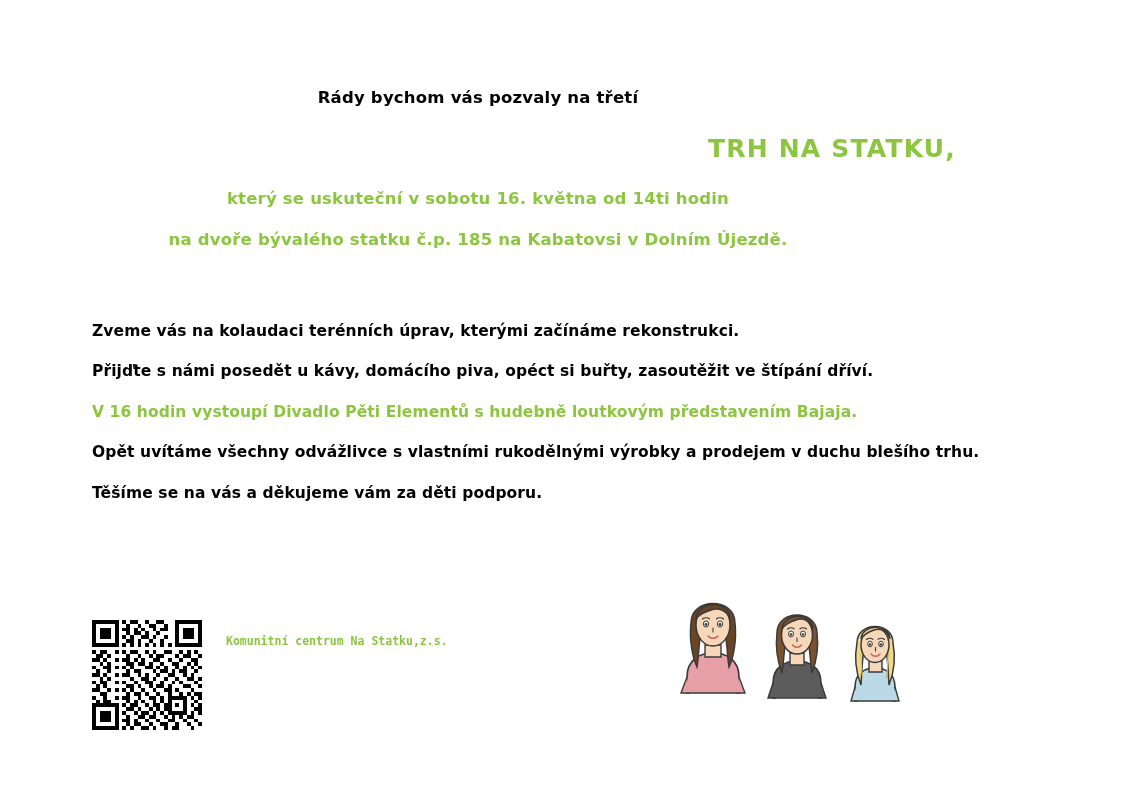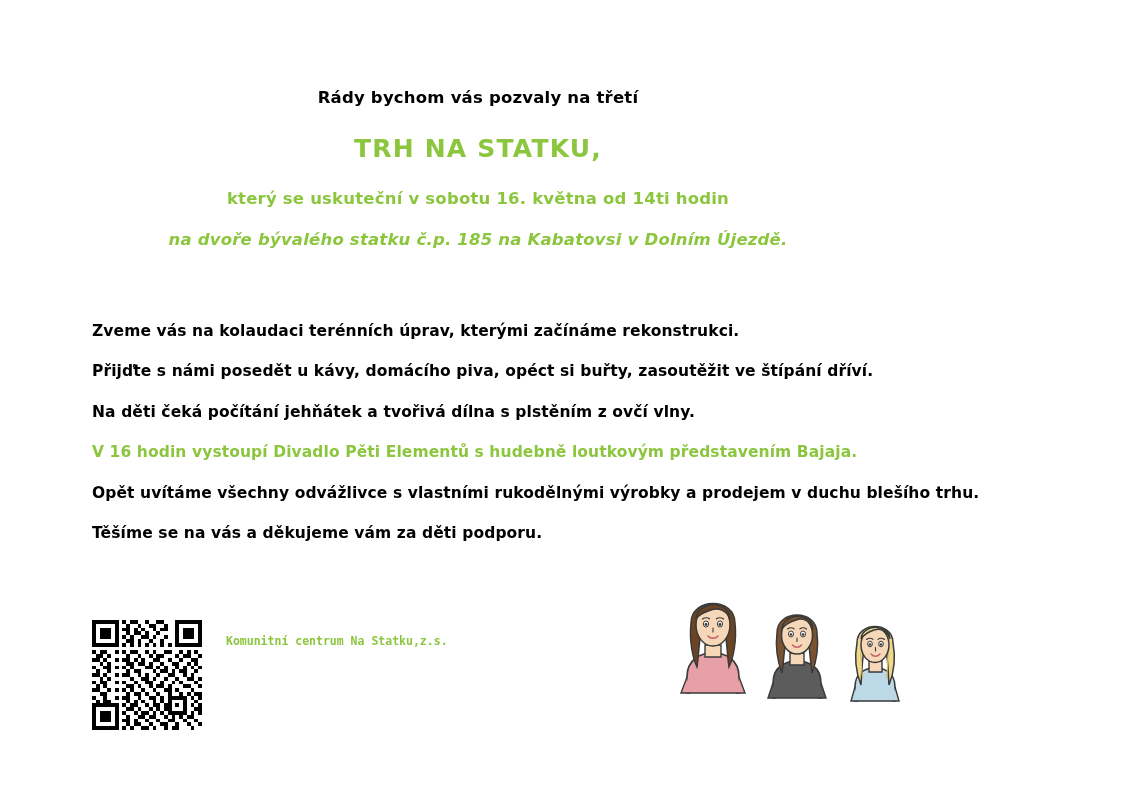--- a/index.html
+++ b/index.html
@@ -36,35 +36,35 @@
     color: #000000;
     letter-spacing: 0.2px;
     line-height: 1.2;
   }
   .header-title {
     margin-top: 26px;
     font-size: 25px;
     font-weight: bold;
     color: #8cc63f;
     letter-spacing: 1.2px;
+    text-align: right;
   }
   .header-line-2 {
     margin-top: 26px;
     font-size: 16.5px;
     font-weight: bold;
     color: #8cc63f;
     letter-spacing: 0.2px;
   }
   .header-line-3 {
     margin-top: 22px;
     font-size: 16.5px;
     font-weight: bold;
     color: #8cc63f;
     letter-spacing: 0.2px;
-    font-style: italic;
   }
 
   
   .body-block {
     position: absolute;
     left: 92px;
     top: 322px;
     width: 960px;
   }
   .para {
@@ -141,21 +141,20 @@
   <div class="header">
     <div class="header-line-1">Rády bychom vás pozvaly na třetí</div>
     <div class="header-title">TRH NA STATKU,</div>
     <div class="header-line-2">který se uskuteční v sobotu 16. května od 14ti hodin</div>
     <div class="header-line-3">na dvoře bývalého statku č.p. 185 na Kabatovsi v Dolním Újezdě.</div>
   </div>
 
   <div class="body-block">
     <div class="para">Zveme vás na kolaudaci terénních úprav, kterými začínáme rekonstrukci.</div>
     <div class="para">Přijďte s námi posedět u kávy, domácího piva, opéct si buřty, zasoutěžit ve štípání dříví.</div>
-    <div class="para">Na děti čeká počítání jehňátek a tvořivá dílna s plstěním z ovčí vlny.</div>
     <div class="para green">V 16 hodin vystoupí Divadlo Pěti Elementů s hudebně loutkovým představením Bajaja.</div>
     <div class="para">Opět uvítáme všechny odvážlivce s vlastními rukodělnými výrobky a prodejem v duchu blešího trhu.</div>
     <div class="para">Těšíme se na vás a děkujeme vám za děti podporu.</div>
   </div>
 
   <div class="footer">
 
     <div class="qr">
       <svg width="110" height="110" viewBox="0 0 29 29" shape-rendering="crispEdges">
         <rect width="29" height="29" fill="#ffffff"></rect>

